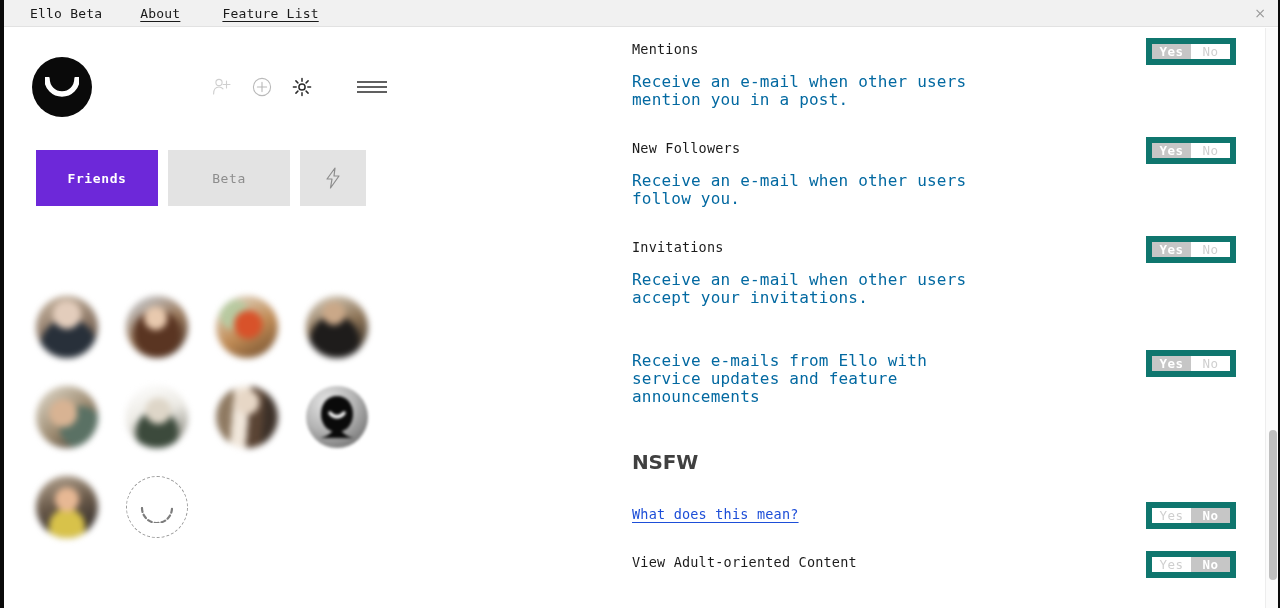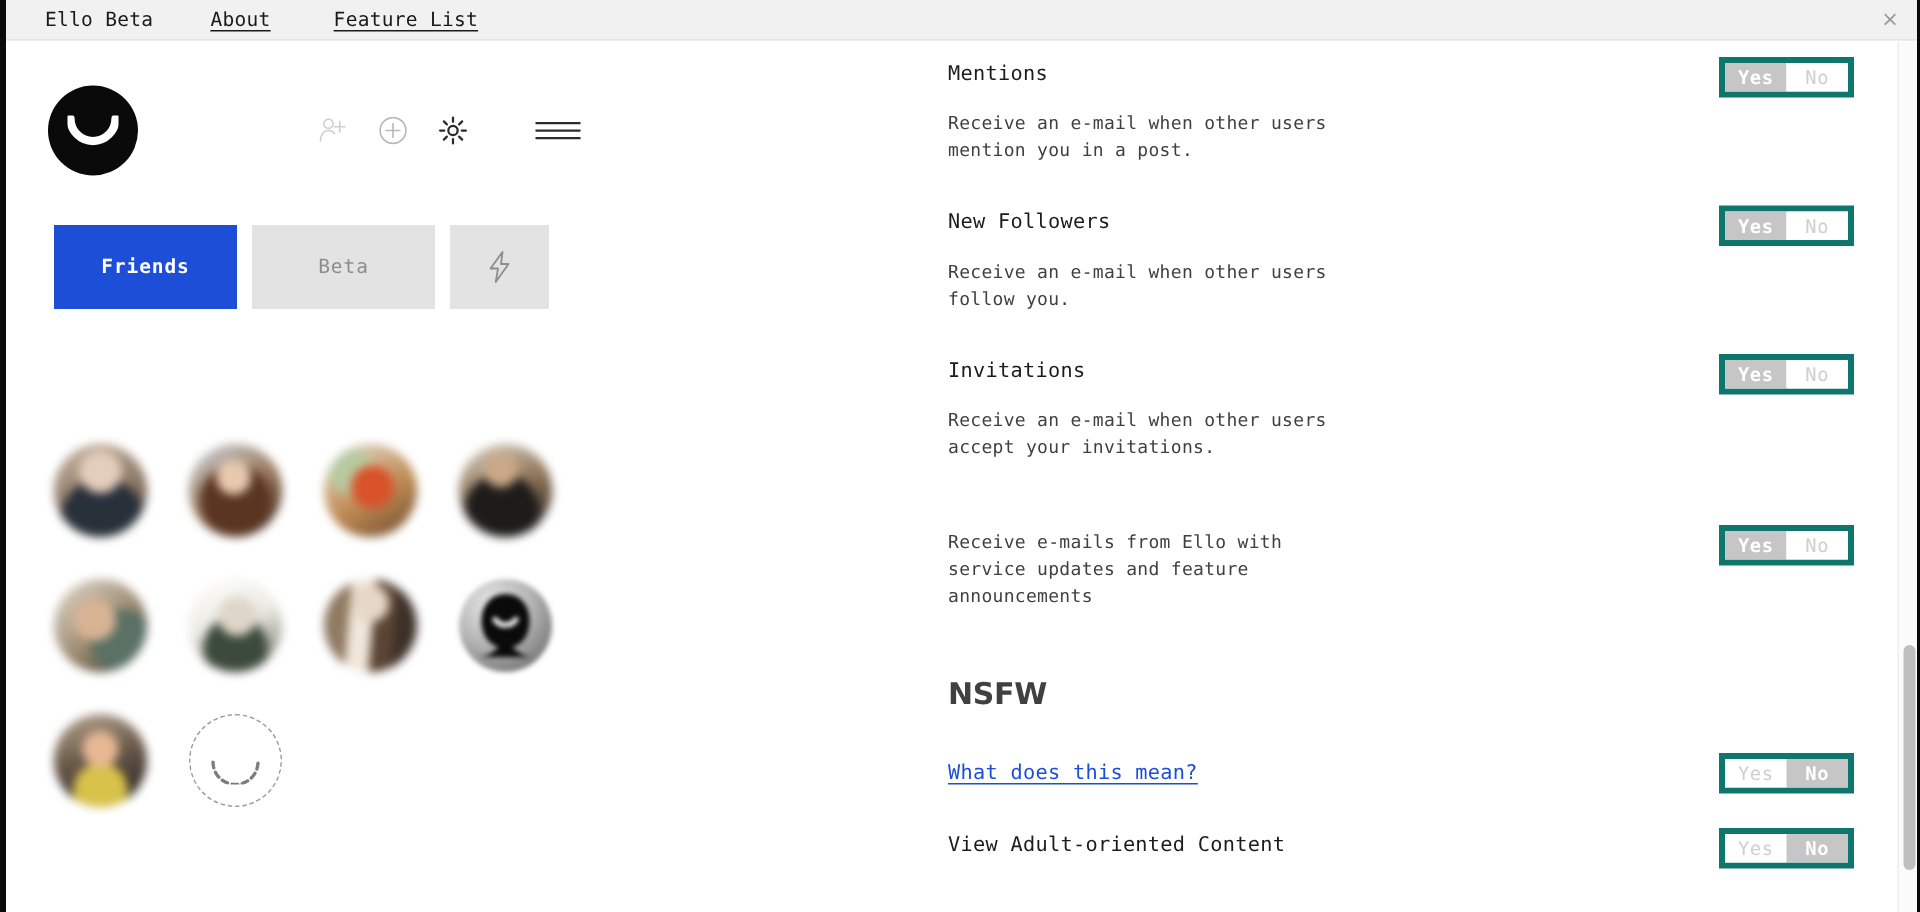--- a/index.html
+++ b/index.html
@@ -64,21 +64,21 @@
   .nav-ico { width: 40px; height: 40px; display: flex; align-items: center; justify-content: center; cursor: pointer; }
   .nav-ico svg { display: block; }
   .nav-ico.ham { margin-left: 30px; }
 
   
   .tabs { position: absolute; left: 32px; top: 122px; display: flex; gap: 10px; }
   .tab {
     width: 122px; height: 56px; display: flex; align-items: center; justify-content: center;
     font-size: 13px; letter-spacing: 0.6px; cursor: pointer;
   }
-  .tab.active { background: #1d4ed8; color: #ffffff; font-weight: bold; }
+  .tab.active { background: #6d28d9; color: #ffffff; font-weight: bold; }
   .tab.idle { background: #e3e3e3; color: #8d8d8d; }
   .tab.icon-tab { width: 66px; background: #e3e3e3; }
   .tab.icon-tab svg { display: block; }
 
   
   .avatars {
     position: absolute; left: 32px; top: 268px;
     width: 420px;
     display: flex; flex-wrap: wrap;
     gap: 28px 28px;
@@ -110,32 +110,32 @@
     font-family: "DejaVu Sans", "Liberation Sans", sans-serif;
     font-weight: bold; font-size: 20px; color: #404040;
     margin: 0 0 30px 32px; letter-spacing: -0.2px;
   }
 
   .setting-row { position: relative; margin: 0 0 0 32px; padding-right: 48px; }
   .setting-title {
     font-size: 13.5px; color: #1c1c1c; letter-spacing: 0.2px; line-height: 18px;
   }
   .setting-desc {
-    font-size: 12px; color: #404040; letter-spacing: 0.2px;
+    font-size: 16px; color: #0369a1; letter-spacing: 0.2px;
     line-height: 18px; margin-top: 15px; white-space: pre-line;
   }
   .setting-link {
     display: inline-block; font-size: 13.5px; color: #1d4ed8;
     text-decoration: underline; text-underline-offset: 3px;
     letter-spacing: 0.2px; line-height: 18px; cursor: pointer;
   }
   .toggle {
     position: absolute; right: 44px; top: -2px;
     display: flex; width: 90px; height: 27px;
-    border: 4px solid #0f766e;
+    border: 6px solid #0f766e;
   }
   .toggle .opt {
     flex: 1; display: flex; align-items: center; justify-content: center;
     font-size: 12.5px; letter-spacing: 0.4px; cursor: pointer;
   }
   .toggle .opt.on { background: #c6c6c6; color: #ffffff; font-weight: bold; }
   .toggle .opt.off { background: #ffffff; color: #cfcfcf; }
 
   
   .gap-block { height: 30px; }

